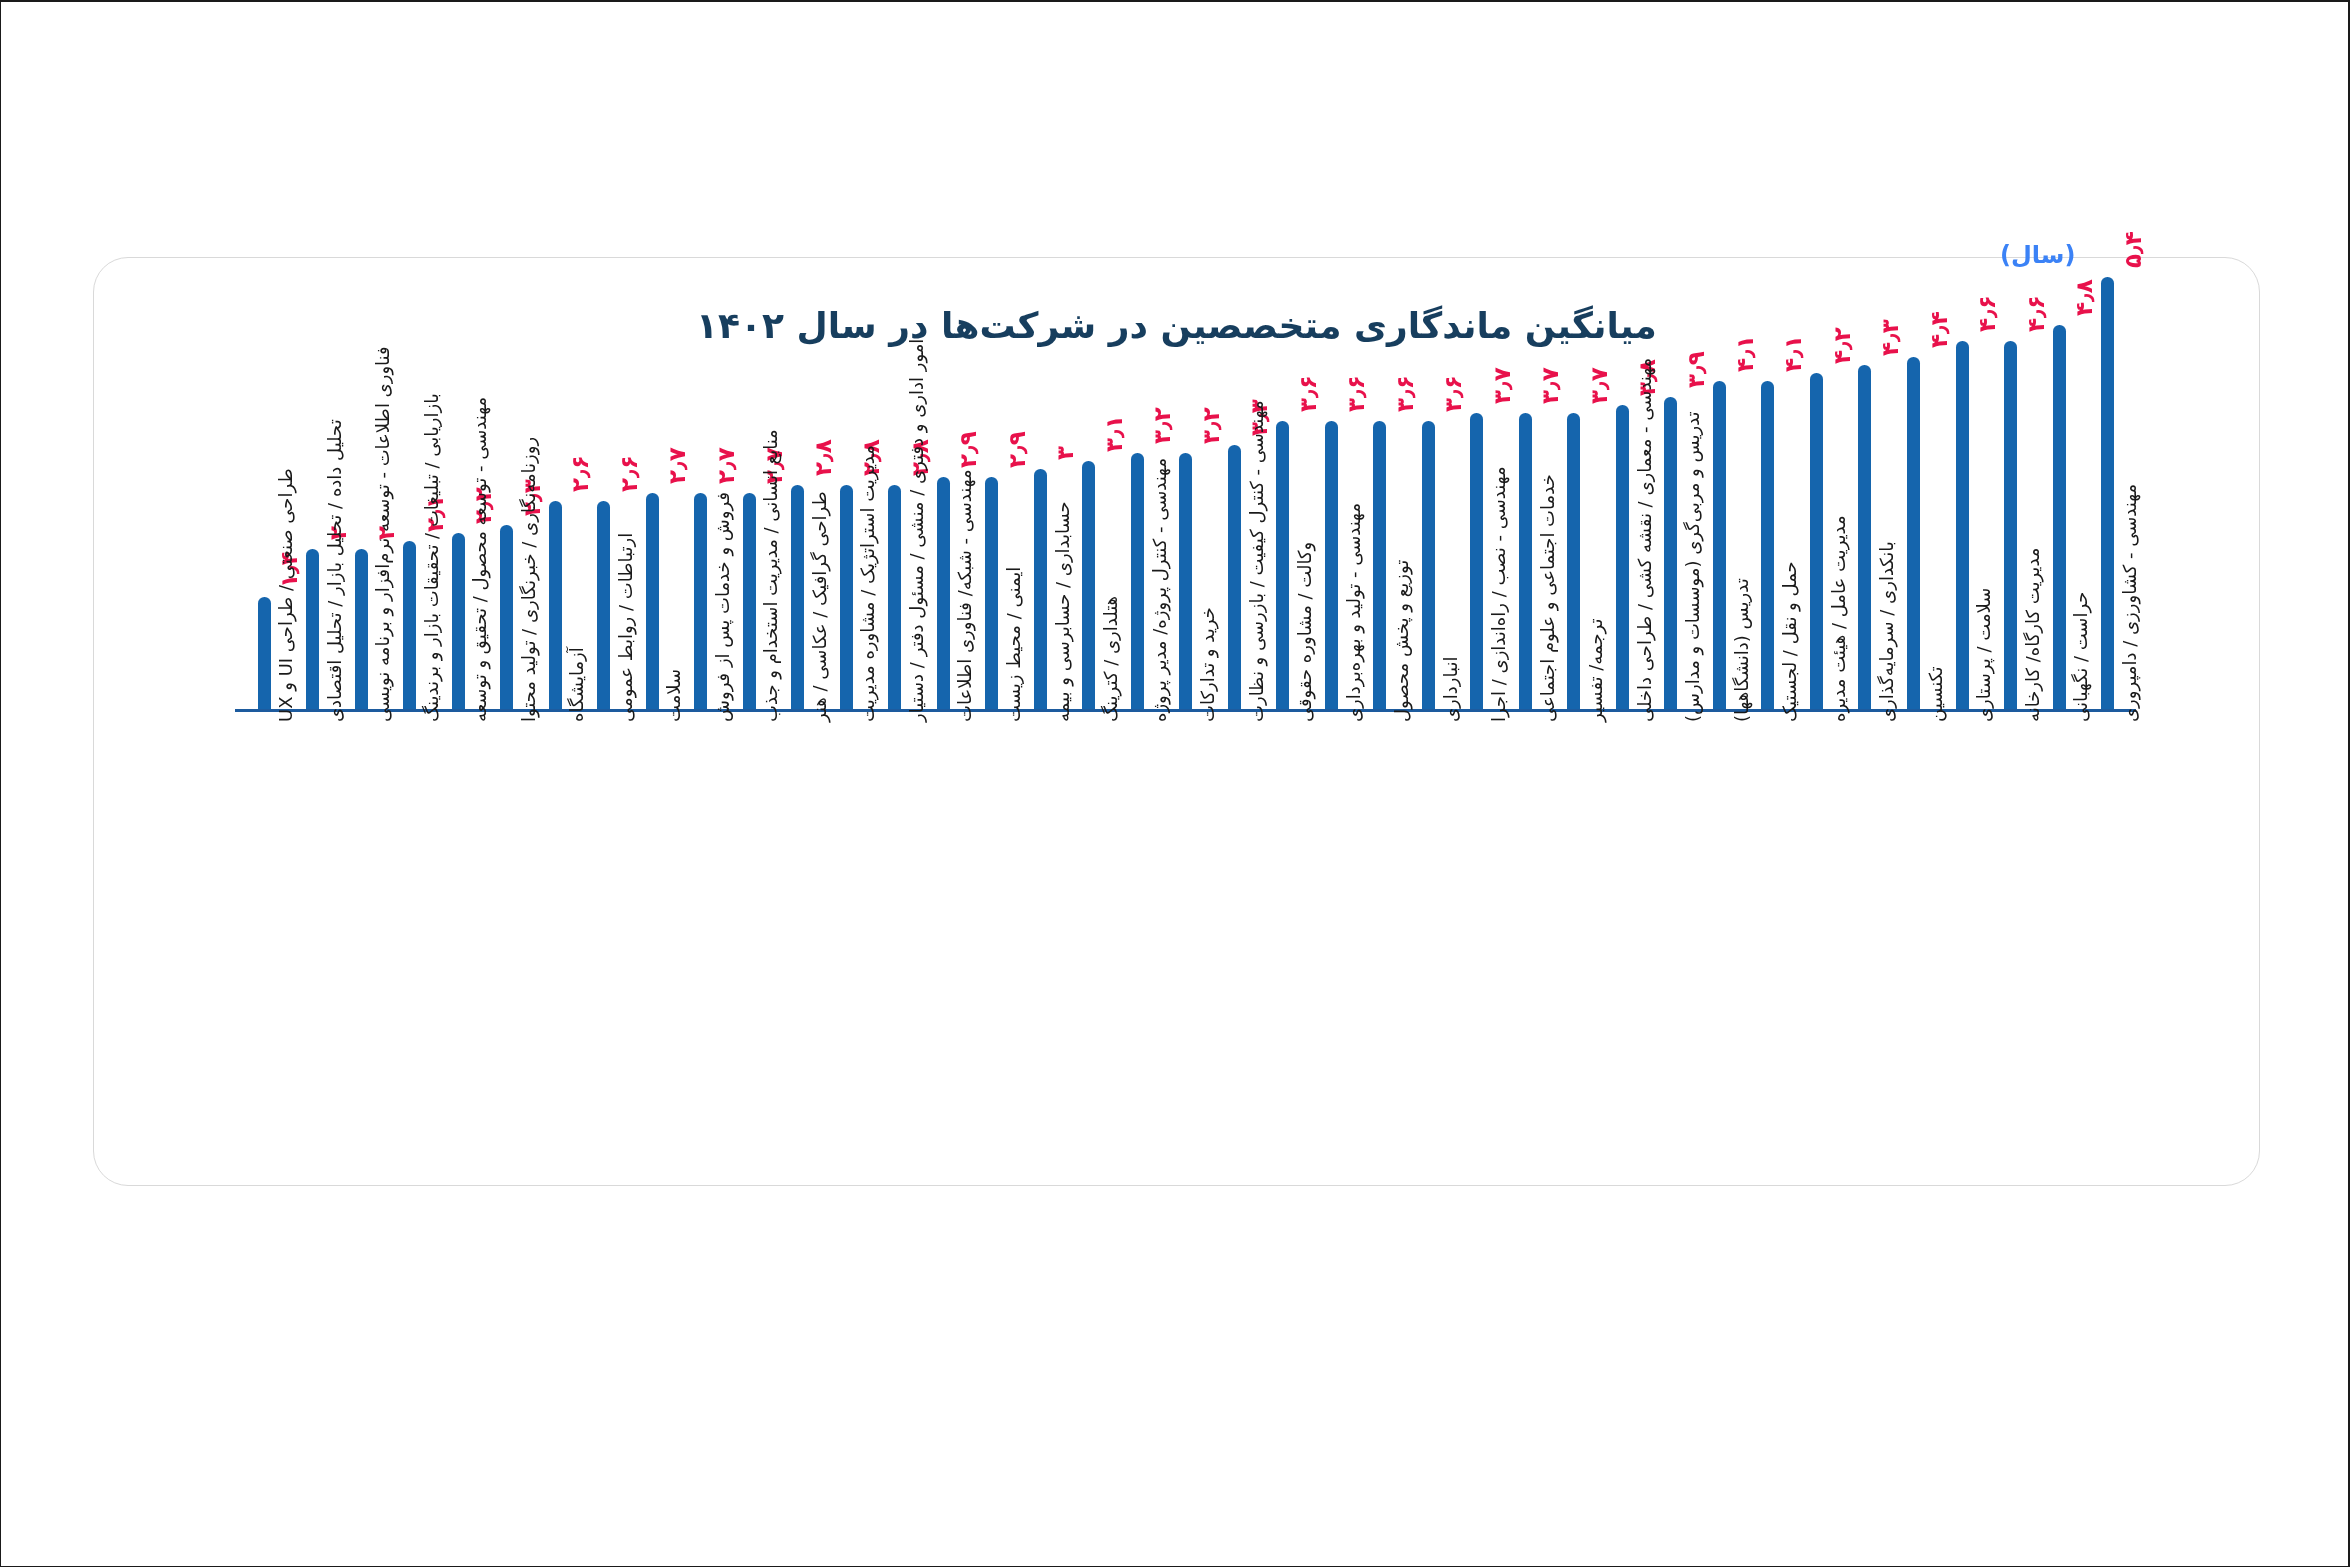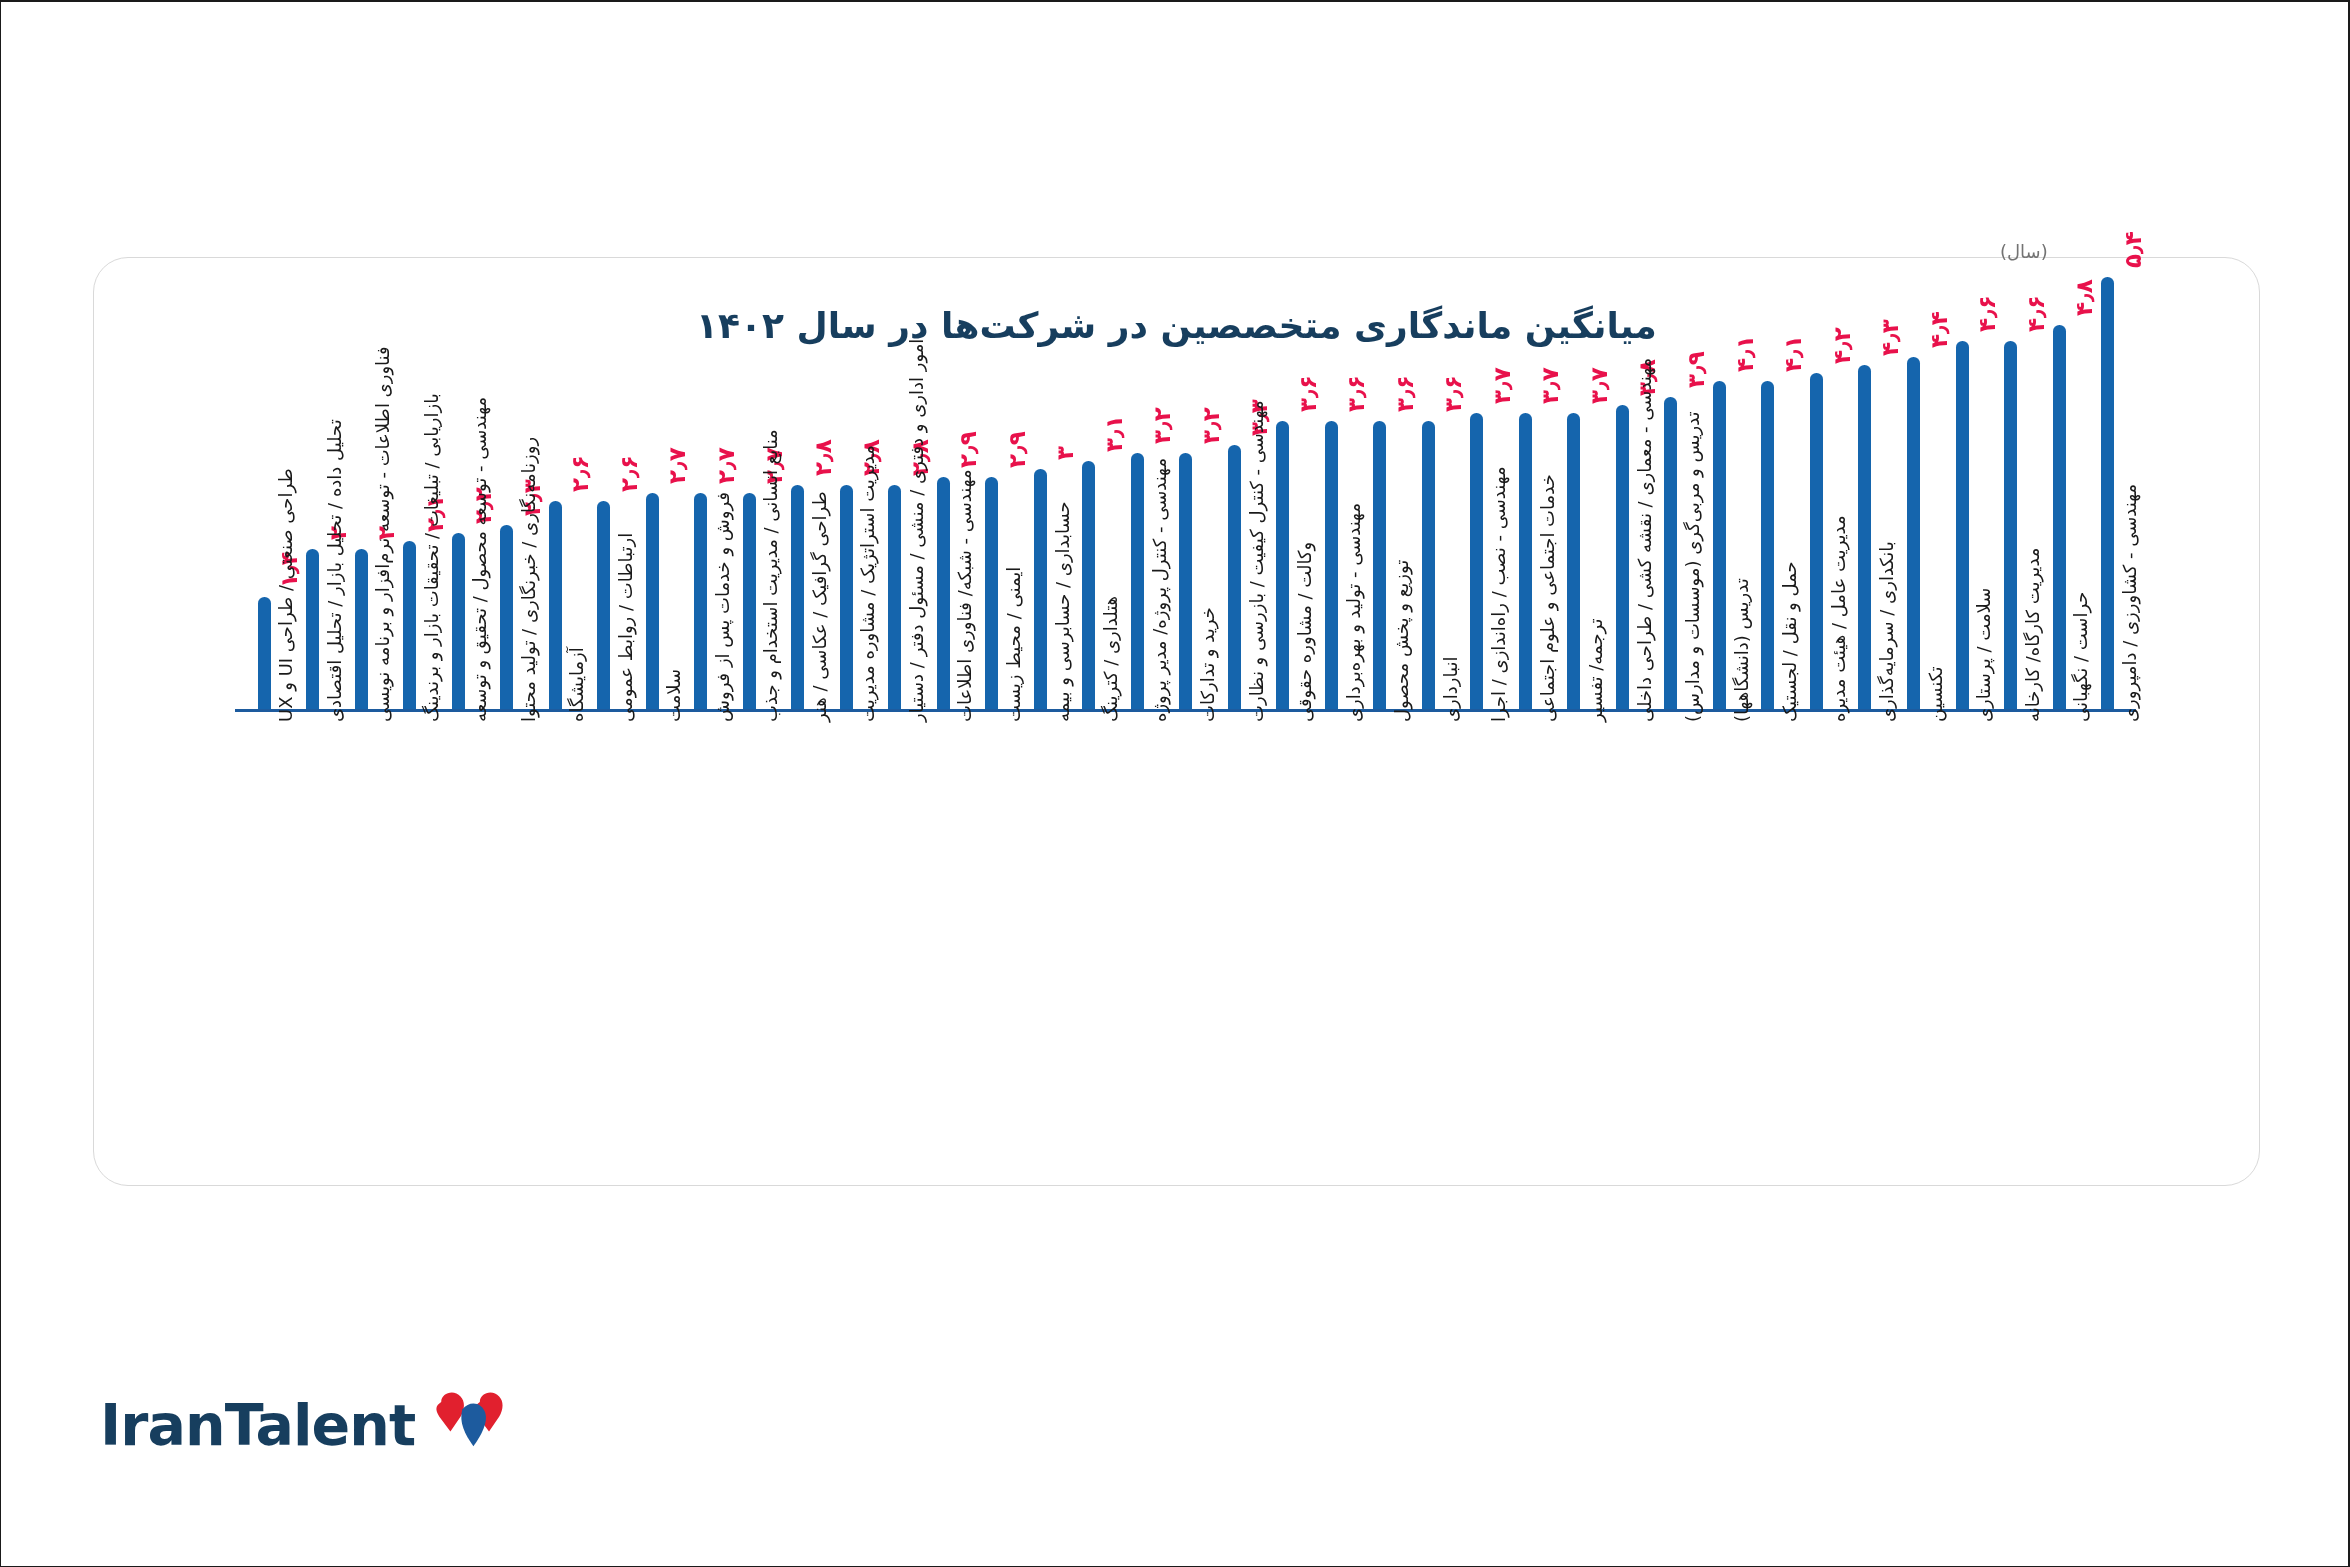--- a/index.html
+++ b/index.html
@@ -35,23 +35,23 @@
     width: 2351px;
     text-align: center;
     font-size: 36px;
     font-weight: bold;
     color: #173e5e;
     direction: rtl;
     letter-spacing: 0px;
   }
   .unit-label {
     position: absolute;
-    color: #737373;
-    font-size: 18px;
-    font-weight: normal;
+    color: #3b82f6;
+    font-size: 24px;
+    font-weight: bold;
     direction: rtl;
     white-space: nowrap;
   }
   
   #plot {
     position: absolute;
     left: 234px;
     top: 275px;
     width: 1892px;
     height: 432px;
@@ -242,28 +242,20 @@
         <div class="bar" style="height: 160px; background: rgb(21, 101, 173);"></div>
       </div>
       <div class="bar-col" style="left: 71px; height: 432px;">
         <div class="bar" style="height: 160px; background: rgb(21, 101, 173);"></div>
       </div>
       <div class="bar-col" style="left: 23px; height: 432px;">
         <div class="bar" style="height: 112px; background: rgb(21, 101, 173);"></div>
       </div>
     </div>
 
-  <div class="logo-wrap">
-    <svg class="logo-mark" viewBox="0 0 112 78">
-      <path d="M10 14 C10 4, 24 0, 31 8 C36 13, 36 22, 31 30 L20 46 L8 30 C3 22, 4 18, 10 14 Z" fill="#e1202e"></path>
-      <path d="M52 14 C52 4, 66 0, 73 8 C78 13, 78 22, 73 30 L62 46 L50 30 C45 22, 46 18, 52 14 Z" fill="#e1202e"></path>
-      <path d="M33 22 C41 12, 54 14, 58 26 C61 36, 54 50, 45 62 C36 50, 29 36, 33 22 Z" fill="#1d5b9e"></path>
-    </svg>
-    <div class="logo-text"><span class="iran">Iran</span><span>Talent</span></div>
-  </div>
 
 <div class="bar-value" style="color: rgb(232, 17, 75); left: 2119px; top: 266px;">۵٫۴</div>
     <div class="cat-label" style="left: 2118px; top: 720px;">مهندسی - کشاورزی / دامپروری</div>
     <div class="bar-value" style="color: rgb(232, 17, 75); left: 2070px; top: 314px;">۴٫۸</div>
     <div class="cat-label" style="left: 2069px; top: 720px;">حراست / نگهبانی</div>
     <div class="bar-value" style="color: rgb(232, 17, 75); left: 2022px; top: 330px;">۴٫۶</div>
     <div class="cat-label" style="left: 2021px; top: 720px;">مدیریت کارگاه/ کارخانه</div>
     <div class="bar-value" style="color: rgb(232, 17, 75); left: 1973px; top: 330px;">۴٫۶</div>
     <div class="cat-label" style="left: 1972px; top: 720px;">سلامت / پرستاری</div>
     <div class="bar-value" style="color: rgb(232, 17, 75); left: 1925px; top: 346px;">۴٫۴</div>

